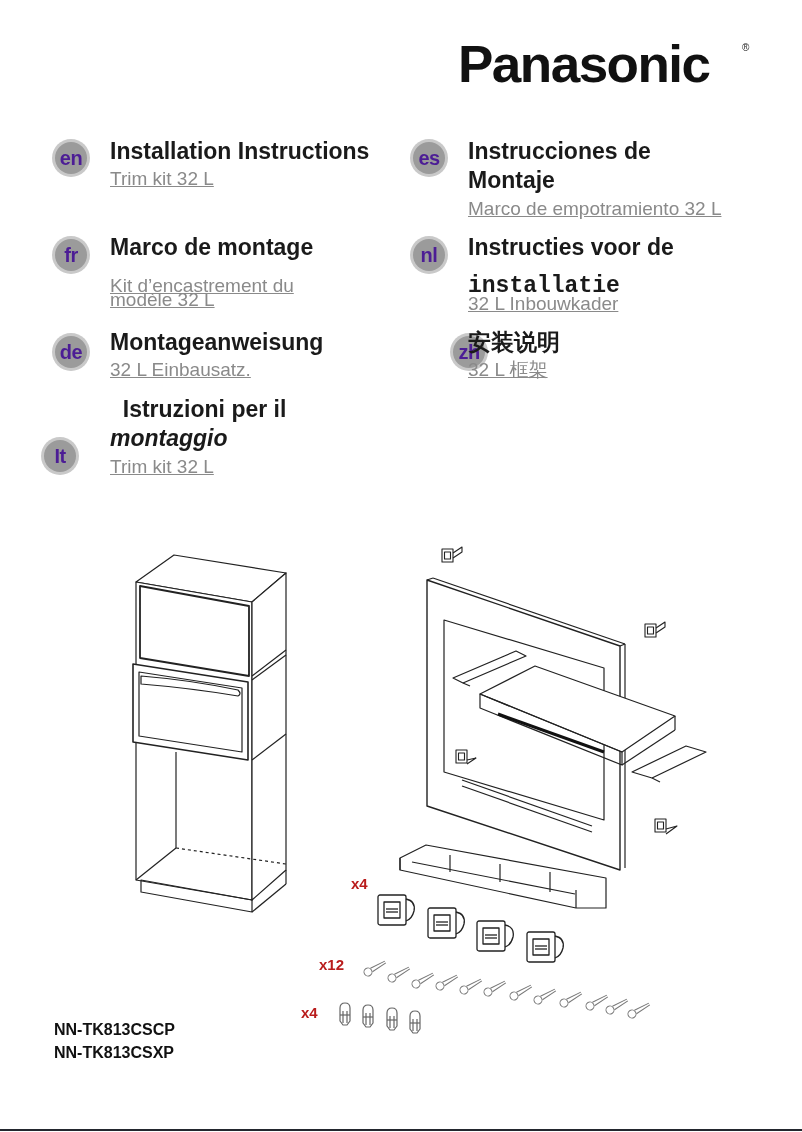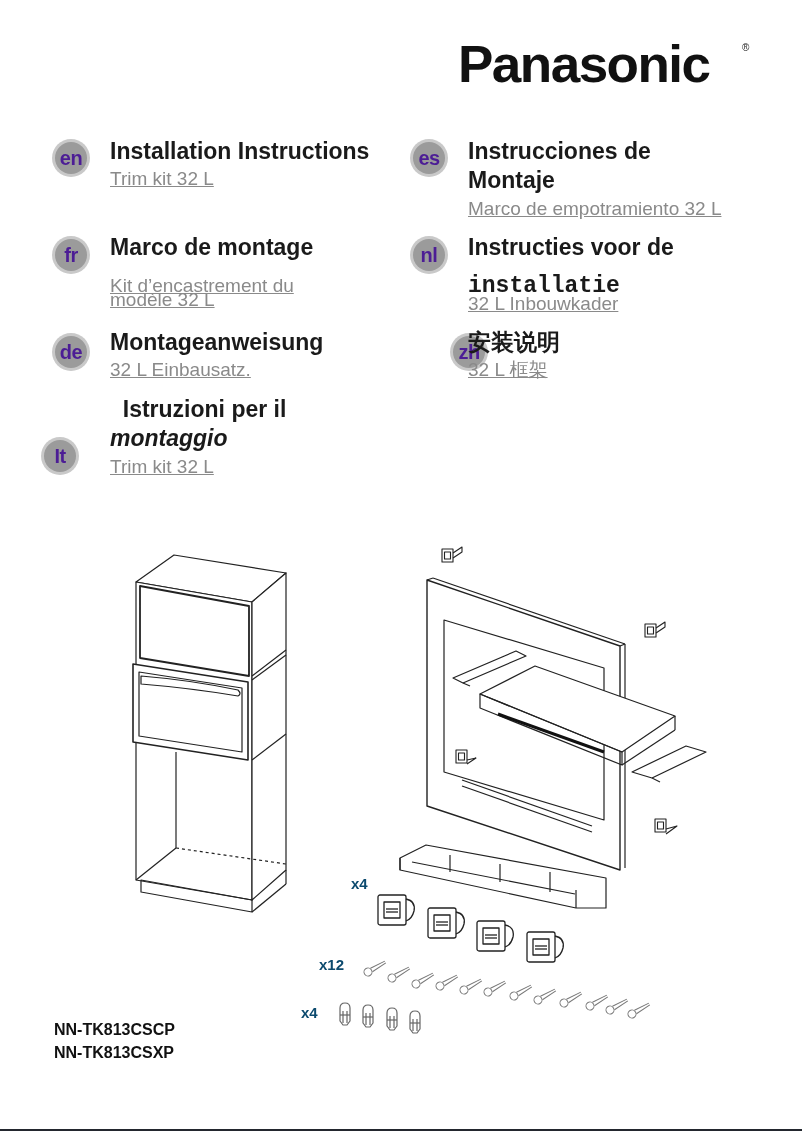--- a/index.html
+++ b/index.html
@@ -3,21 +3,21 @@
 <meta charset="utf-8">
 <style>
   html, body { margin:0; padding:0; background:#ffffff; }
   body { width:802px; height:1132px; position:relative; overflow:hidden; font-family:"Liberation Sans", sans-serif; color:#1a1a1a; }
   .logo { position:absolute; left:458px; top:38px; font-family:"Liberation Sans", sans-serif; font-weight:bold; font-size:52px; letter-spacing:-1.5px; color:#111; line-height:1; transform:scaleX(1.02); transform-origin:left; }
   .logo-reg { position:absolute; left:742px; top:42px; font-size:10px; color:#222; }
   .badge { position:absolute; width:32px; height:32px; border-radius:50%; background:#9b9b9b; box-shadow:0 0 0 3px #c9c9c9; display:flex; align-items:center; justify-content:center; color:#4c1d95; font-weight:bold; font-size:20px; letter-spacing:-0.5px; }
   .title { position:absolute; font-weight:bold; font-size:23px; line-height:29px; color:#1a1a1a; white-space:nowrap; }
   .sub { position:absolute; font-size:19px; line-height:25px; color:#8a8a8a; white-space:nowrap;text-decoration:underline; }
   .models { position:absolute; left:54px; top:1018px; font-weight:bold; font-size:16px; line-height:23px; color:#111; }
-  .qty { position:absolute; font-weight:bold; font-size:15px; color:#0c4a6e; }
+  .qty { position:absolute; font-weight:bold; font-size:15px; color:#b91c1c; }
   .bottom-rule { position:absolute; left:0; right:0; top:1129px; height:2px; background:#23272e; }
   svg.illus { position:absolute; left:0; top:0; }
 </style>
 </head>
 <body>
 
 <div class="logo">Panasonic</div>
 <div class="logo-reg">®</div>
 
 <div class="badge" style="left:55px;top:142px;">en</div>

